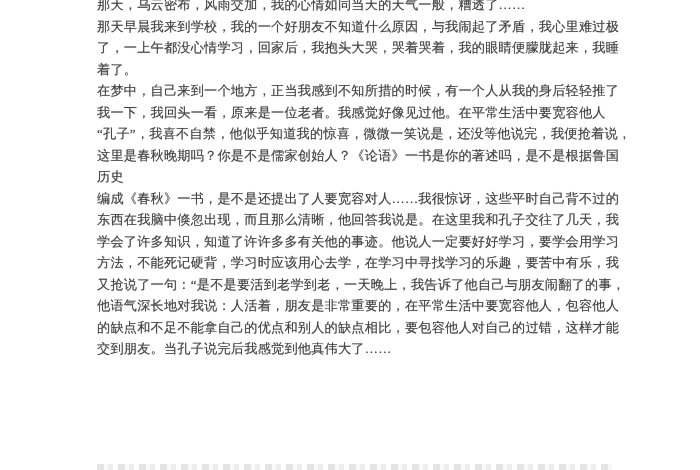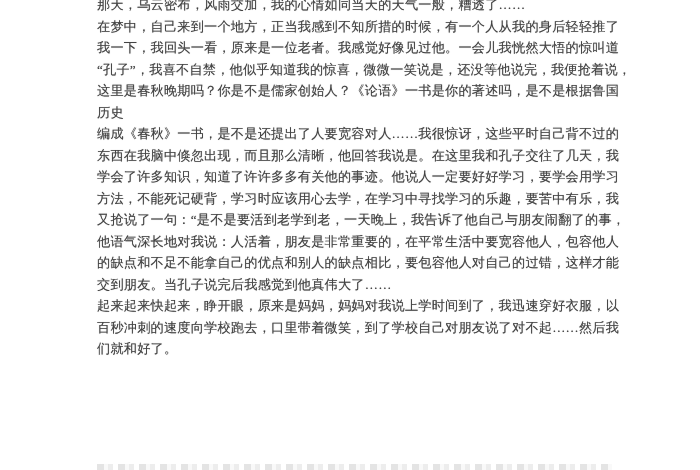--- a/index.html
+++ b/index.html
@@ -52,31 +52,31 @@
     opacity: 0.55;
     filter: blur(0.6px);
   }
 </style>
 </head>
 <body>
 
 <div class="page">
   <div class="text-block">
     <p class="para">那天，乌云密布，风雨交加，我的心情如同当天的天气一般，糟透了……</p>
+    <p class="para">那天早晨我来到学校，我的一个好朋友不知道什么原因，与我闹起了矛盾，我心里难过极
+了，一上午都没心情学习，回家后，我抱头大哭，哭着哭着，我的眼睛便朦胧起来，我睡
+着了。</p>
     <p class="para">在梦中，自己来到一个地方，正当我感到不知所措的时候，有一个人从我的身后轻轻推了
-我一下，我回头一看，原来是一位老者。我感觉好像见过他。一会儿我恍然大悟的惊叫道
+我一下，我回头一看，原来是一位老者。我感觉好像见过他。在平常生活中要宽容他人
 “孔子”，我喜不自禁，他似乎知道我的惊喜，微微一笑说是，还没等他说完，我便抢着说，
 这里是春秋晚期吗？你是不是儒家创始人？《论语》一书是你的著述吗，是不是根据鲁国
 历史</p>
     <p class="para">编成《春秋》一书，是不是还提出了人要宽容对人……我很惊讶，这些平时自己背不过的
 东西在我脑中倏忽出现，而且那么清晰，他回答我说是。在这里我和孔子交往了几天，我
 学会了许多知识，知道了许许多多有关他的事迹。他说人一定要好好学习，要学会用学习
 方法，不能死记硬背，学习时应该用心去学，在学习中寻找学习的乐趣，要苦中有乐，我
 又抢说了一句：“是不是要活到老学到老，一天晚上，我告诉了他自己与朋友闹翻了的事，
 他语气深长地对我说：人活着，朋友是非常重要的，在平常生活中要宽容他人，包容他人
 的缺点和不足不能拿自己的优点和别人的缺点相比，要包容他人对自己的过错，这样才能
 交到朋友。当孔子说完后我感觉到他真伟大了……</p>
-    <p class="para">起来起来快起来，睁开眼，原来是妈妈，妈妈对我说上学时间到了，我迅速穿好衣服，以
-百秒冲刺的速度向学校跑去，口里带着微笑，到了学校自己对朋友说了对不起……然后我
-们就和好了。</p>
   </div>
   <div class="cut-line"></div>
 </div>
 
 </body></html>

